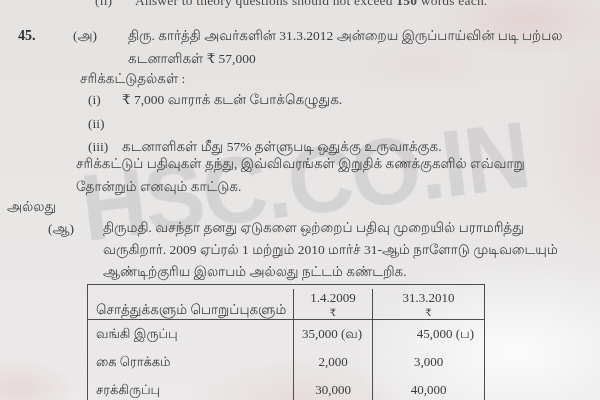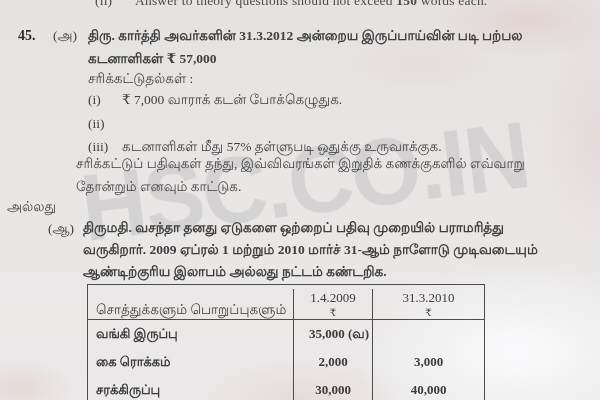--- a/index.html
+++ b/index.html
@@ -32,26 +32,26 @@
     white-space:nowrap;
     filter:blur(0.7px);
     user-select:none;
   }
   .eng-line{
     position:absolute;top:-7px;left:95px;
     font-size:13.5px;color:#4c4c4c;letter-spacing:0.2px;
     white-space:nowrap;
   }
   .eng-marker{display:inline-block;width:40px;}
-  .tam{font-size:13.5px;line-height:23px;color:var(--ink,#3e3e3e);}
+  .tam{font-size:13.5px;line-height:23px;color:var(--ink,#3e3e3e);gap:20px;}
   .qa-row{position:absolute;top:24px;left:18px;display:flex;width:560px;}
   .qnum{width:35px;font-weight:bold;font-size:14px;color:#2e2e2e;flex:none;}
   .plabel{width:35px;flex:none;}
-  .qtext{width:472px;font-weight:bold;}
-  .adj-head{position:absolute;top:67px;left:88px;}
+  .qtext{width:472px;}
+  .adj-head{position:absolute;top:67px;left:80px;}
   .adj-list{position:absolute;top:88px;left:88px;width:474px;}
   .adj-item{display:flex;height:23.5px;line-height:23.5px;}
   .adj-marker{width:34px;flex:none;}
   .closing{position:absolute;top:152px;left:76px;width:474px;}
   .orsep{position:absolute;top:195px;left:7px;width:584px;}
   .qb-row{position:absolute;top:217px;left:48px;display:flex;width:530px;}
   .qb-row .plabel{width:35px;}
   .qb-row .qtext{width:482px;line-height:22px;}
   
   .tbl{
@@ -61,22 +61,22 @@
   }
   .trow{display:flex;}
   .tc{box-sizing:border-box;}
   .c1{width:205px;padding-left:8px;text-align:left;}
   .c2{width:80px;border-left:1.4px solid #4c4c4c;border-right:1.4px solid #4c4c4c;text-align:center;}
   .c3{flex:1;text-align:center;}
   .thead{border-bottom:1.4px solid #4c4c4c;height:34px;align-items:flex-end;}
   .thead .c1{display:flex;align-items:center;font-size:13.5px;}
   .thead .c2,.thead .c3{padding-top:1px;line-height:16px;}
   .rupee{font-size:10px;line-height:13px;}
-  .tbody-row{height:28px;line-height:28px;font-weight:bold;}
-  .val-right{text-align:right;padding-right:3px;}
+  .tbody-row{height:28px;line-height:28px;}
+  .val-right{text-align:right;padding-right:10px;}
 </style>
 </head>
 <body>
 
 <div class="page">
 
   <div class="watermark">HSC.CO.IN</div>
 
   <div class="eng-line">
     <span class="eng-marker">(ii)</span><span>Answer to theory questions should not exceed </span><b>150</b><span> words each.</span>
@@ -122,20 +122,21 @@
       </div>
       <div class="tc c3">
         <div>31.3.2010</div>
         <div class="rupee">₹</div>
       </div>
     </div>
 
     <div class="trow tbody-row">
       <div class="tc c1">வங்கி இருப்பு</div>
       <div class="tc c2 val-right">35,000 (வ)</div>
+      <div class="tc c3 val-right">45,000 (ப)</div>
     </div>
     <div class="trow tbody-row">
       <div class="tc c1">கை ரொக்கம்</div>
       <div class="tc c2">2,000</div>
       <div class="tc c3">3,000</div>
     </div>
     <div class="trow tbody-row">
       <div class="tc c1">சரக்கிருப்பு</div>
       <div class="tc c2">30,000</div>
       <div class="tc c3">40,000</div>

